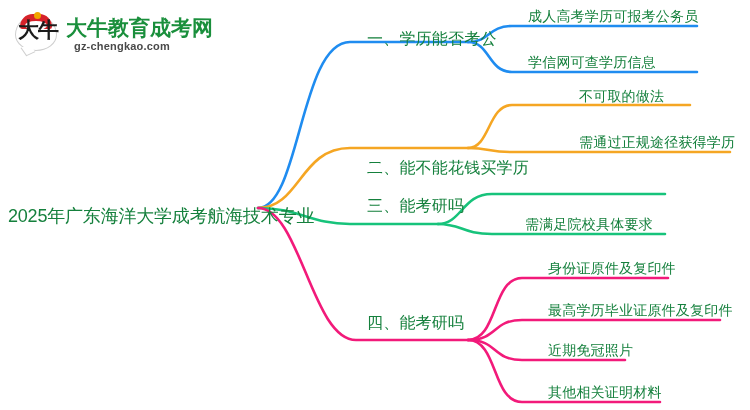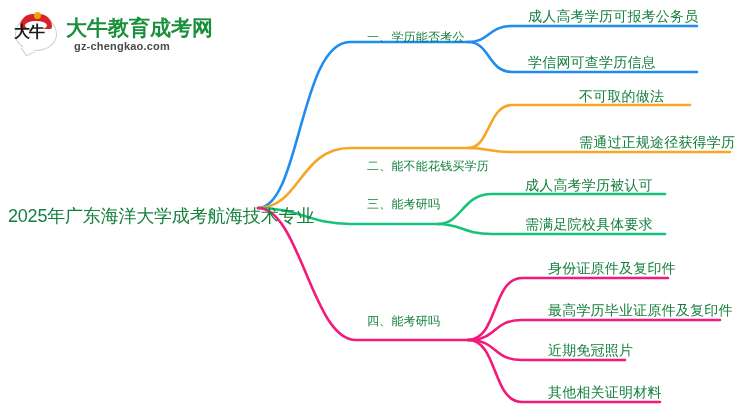--- a/index.html
+++ b/index.html
@@ -85,27 +85,28 @@
     height: 7px;
     border-radius: 50%;
     background: #f0a500;
     z-index: 3;
   }
   #brand-mark .mark-text {
     position: absolute;
     left: 0;
     top: 10px;
     width: 44px;
-    text-align: left;
-    font-size: 16px;
+    text-align: right;
+    font-size: 21px;
     font-weight: bold;
     color: #1b1b1b;
     letter-spacing: -1px;
     line-height: 17px;
     z-index: 2;
+    font-family: Liberation Mono, monospace;
   }
   #brand-words {
     display: flex;
     flex-direction: column;
     justify-content: center;
     gap: 1px;
   }
   #brand-name {
     font-size: 21px;
     font-weight: bold;
@@ -141,21 +142,21 @@
     line-height: 1;
     text-align: right;
   }
   #root-label {
     left: 8px;
     top: 207px;
     font-size: 18px;
     letter-spacing: -0.2px;
   }
   .branch-label {
-    font-size: 12px;
+    font-size: 16px;
     letter-spacing: 0.2px;
     font-family: Liberation Serif, serif;
   }
   .leaf-label {
     font-size: 14px;
     letter-spacing: 0.2px;
   }
 </style>
 </head>
 <body>
@@ -209,21 +210,20 @@
 
   <div class="node-label branch-label" style="left:367px; top:31px;">一、学历能否考公</div>
   <div class="node-label leaf-label" style="left:528px; top:9px;">成人高考学历可报考公务员</div>
   <div class="node-label leaf-label" style="left:528px; top:55px;">学信网可查学历信息</div>
 
   <div class="node-label branch-label" style="left:367px; top:116px;margin-top:44px;">二、能不能花钱买学历</div>
   <div class="node-label leaf-label" style="left:579px; top:89px;">不可取的做法</div>
   <div class="node-label leaf-label" style="left:579px; top:135px;">需通过正规途径获得学历</div>
 
   <div class="node-label branch-label" style="left:367px; top:198px;">三、能考研吗</div>
-  <div class="node-label leaf-label" style="left:525px; top:178px;">成人高考学历被认可</div>
   <div class="node-label leaf-label" style="left:525px; top:217px;">需满足院校具体要求</div>
 
   <div class="node-label branch-label" style="left:367px; top:315px;">四、能考研吗</div>
   <div class="node-label leaf-label" style="left:548px; top:303px;">最高学历毕业证原件及复印件</div>
   <div class="node-label leaf-label" style="left:548px; top:261px;">身份证原件及复印件</div>
   <div class="node-label leaf-label" style="left:548px; top:343px;">近期免冠照片</div>
   <div class="node-label leaf-label" style="left:548px; top:385px;">其他相关证明材料</div>
 
 </div>
 

